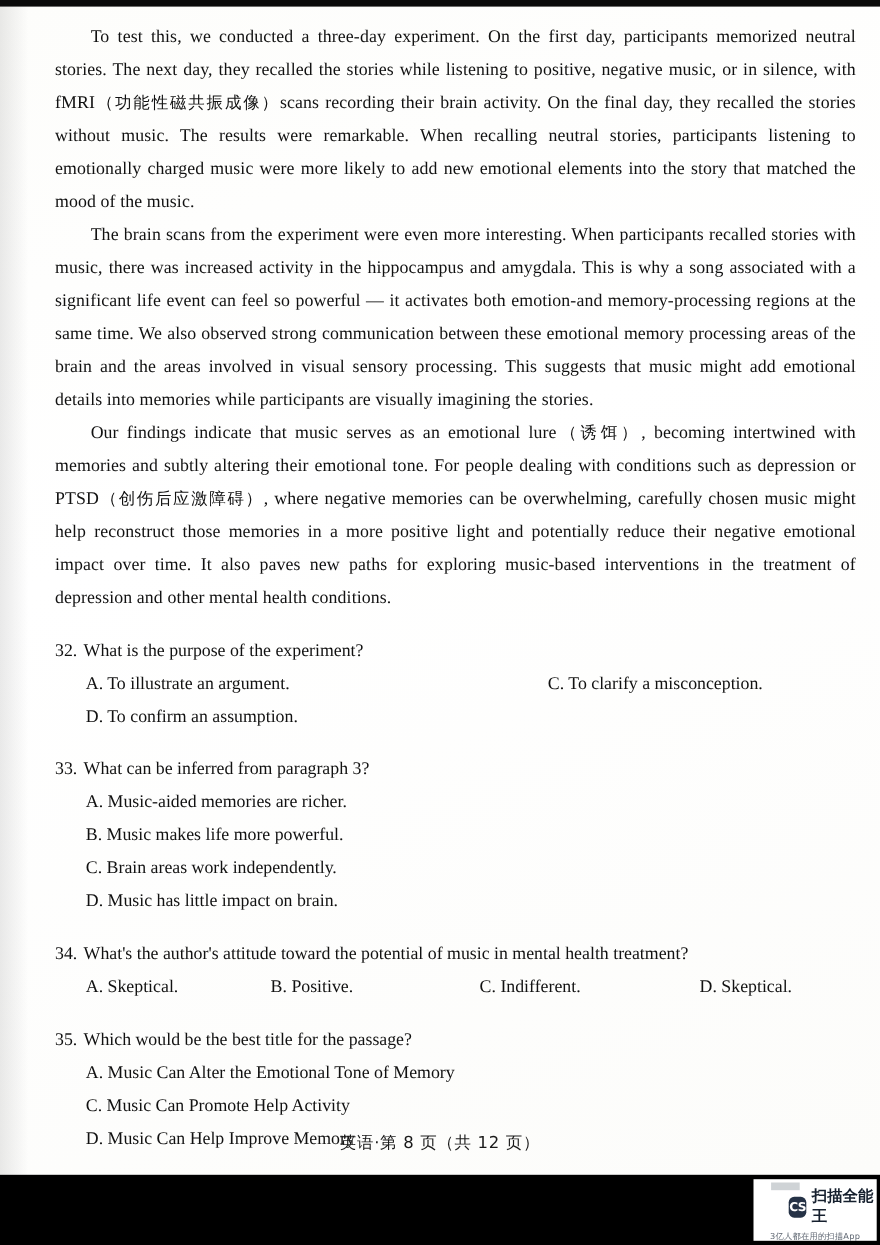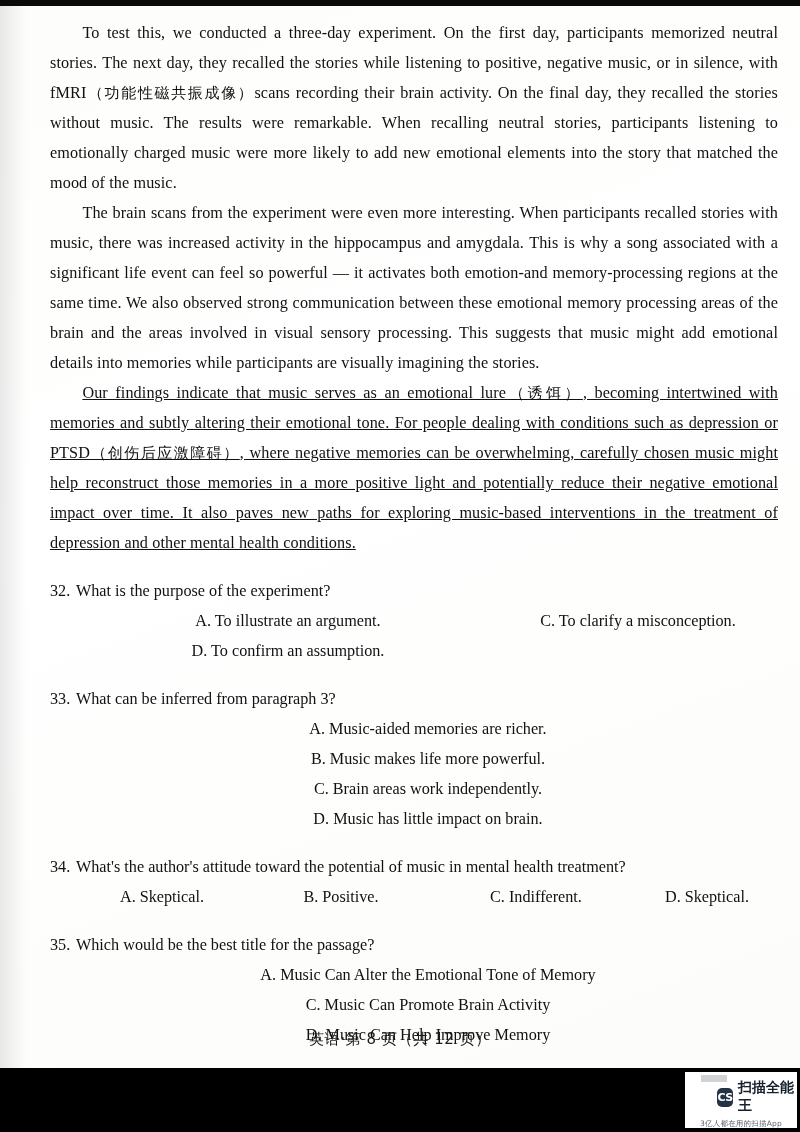--- a/index.html
+++ b/index.html
@@ -65,21 +65,21 @@
   p.para {
     margin: 0 0 0px 0;
     font-size: 16.2px;
     line-height: 30px;
     text-align: justify;
     text-justify: inter-word;
     text-indent: 2em;
     color: #111111;
     letter-spacing: 0.1px;
   }
-  p.para:last-of-type { margin-bottom: 0; text-decoration: underline; }
+  p.para:last-of-type { margin-bottom: 0; }
 
   .cn {
     font-family: "DejaVu Sans", "Liberation Sans", sans-serif;
     font-size: 15px;
   }
 
   
   .question-block {
     margin-top: 18px;
   }
@@ -91,21 +91,20 @@
   }
   .q-num {
     display: inline-block;
     min-width: 26px;
   }
 
   .opts {
     font-size: 16.2px;
     line-height: 30px;
     color: #111111;
-    text-align: center;
   }
   
   .opts.cols2 {
     display: grid;
     grid-template-columns: 420px 1fr;
     padding-left: 28px;
   }
   
   .opts.cols1 {
     display: block;
@@ -268,21 +267,21 @@
         <span class="opt">D. Skeptical.</span>
       </div>
     </div>
 
     <div class="question-block">
       <div class="q-stem">
         <span class="q-num">35.</span><span>Which would be the best title for the passage?</span>
       </div>
       <div class="opts cols1">
         <div class="opt">A. Music Can Alter the Emotional Tone of Memory</div>
-        <div class="opt">C. Music Can Promote Brain Activity</div>
+        <div class="opt">C. Music Can Promote Help Activity</div>
         <div class="opt">D. Music Can Help Improve Memory</div>
       </div>
     </div>
 
   </div>
 
   <div class="page-footer">英语·第 8 页（共 12 页）</div>
 
   <div class="scan-bottom-bar"></div>
 

